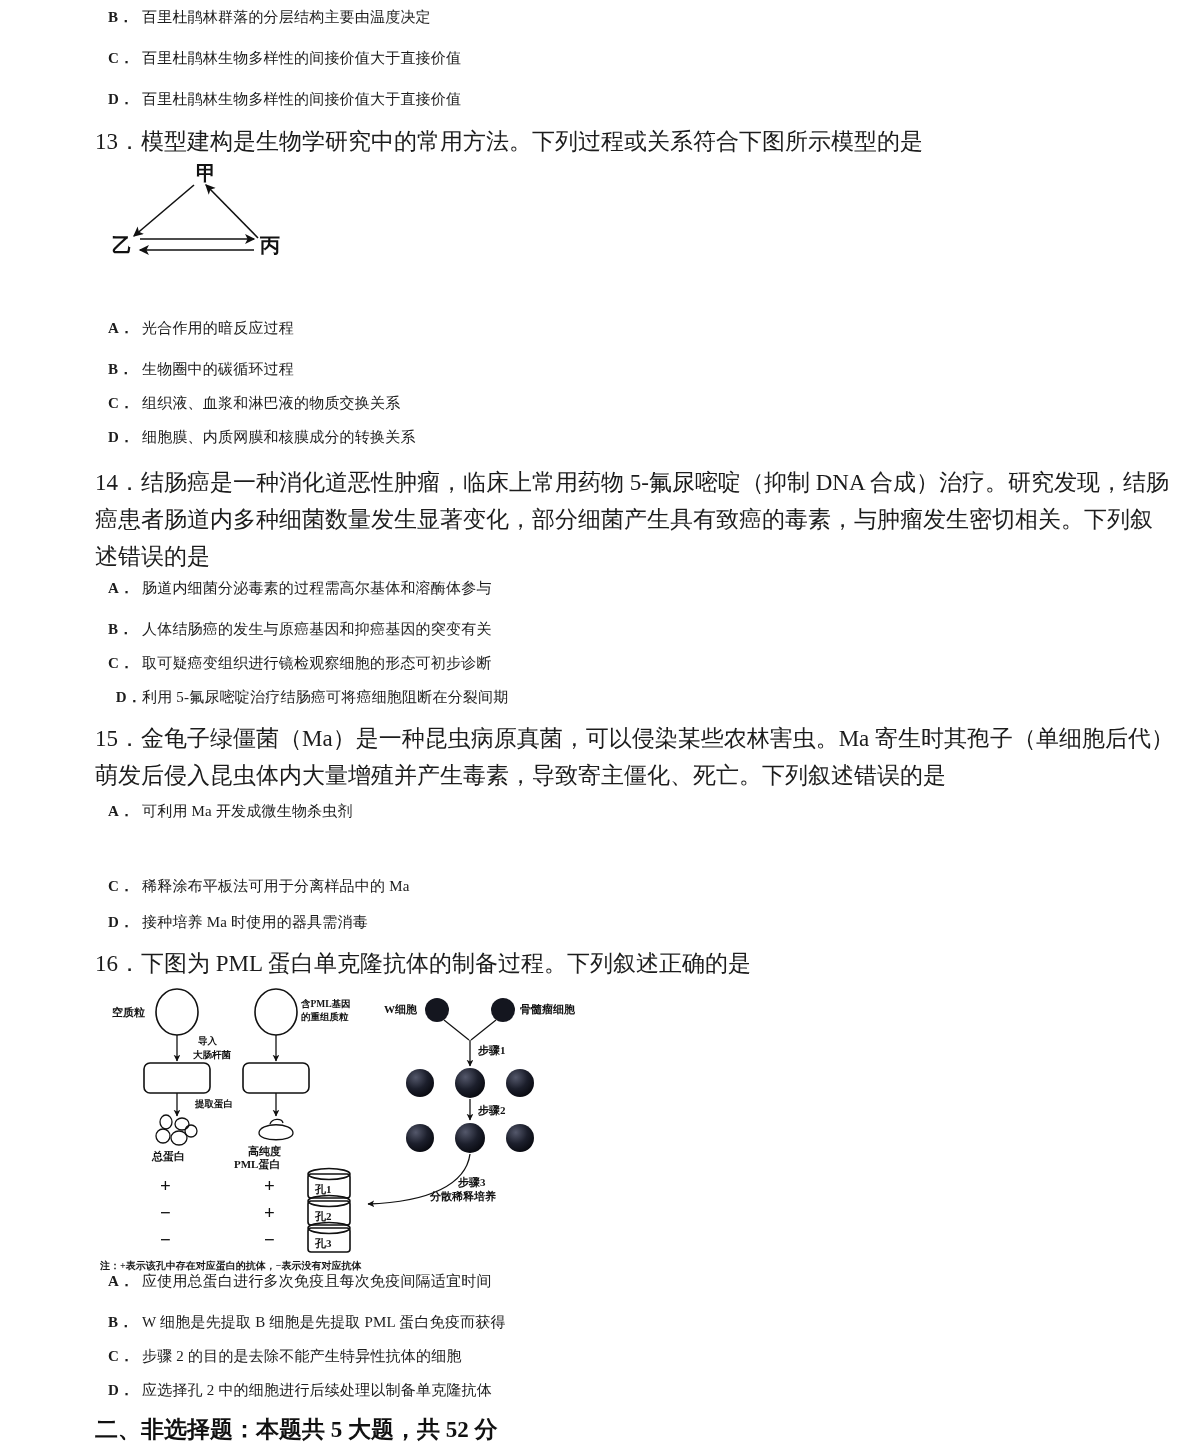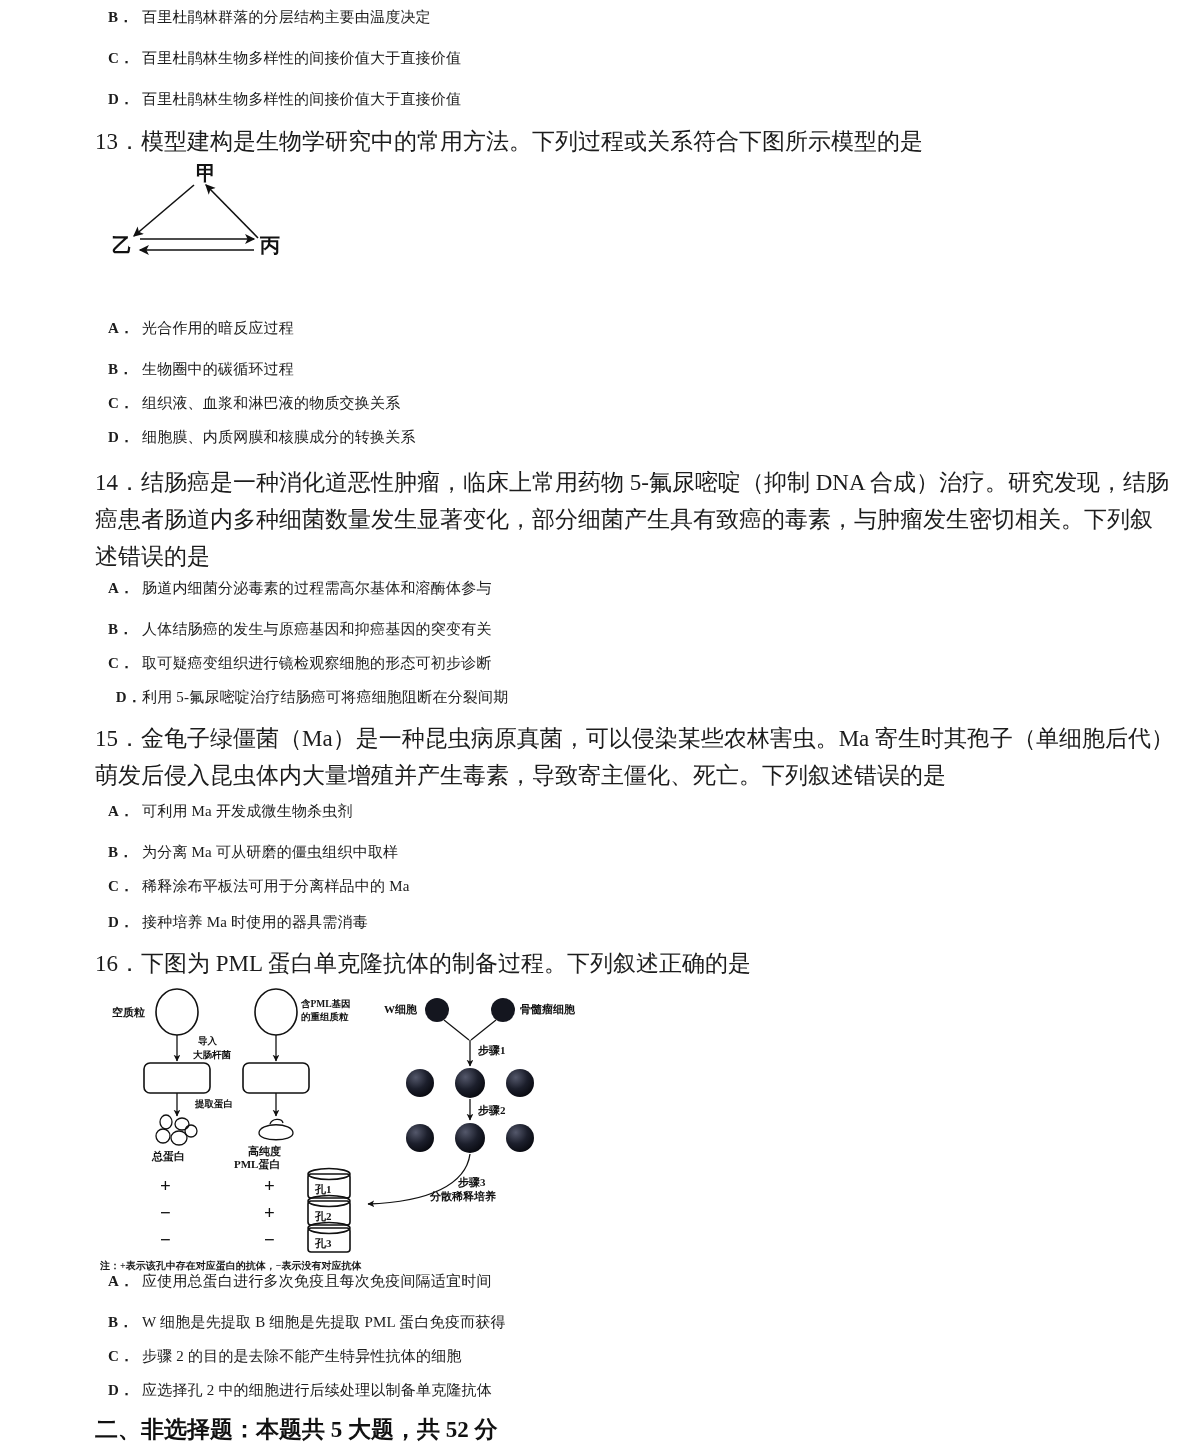--- a/index.html
+++ b/index.html
@@ -188,23 +188,20 @@
   </div>
   <div class="line opt" style="top:684px;text-align:right;">
     <span class="lab">D．</span><span>利用 5-氟尿嘧啶治疗结肠癌可将癌细胞阻断在分裂间期</span>
   </div>
 
   <div class="wrapline" style="top:724px;">15．金龟子绿僵菌（Ma）是一种昆虫病原真菌，可以侵染某些农林害虫。Ma 寄生时其孢子（单细胞后代）</div>
   <div class="wrapline" style="top:761px;">萌发后侵入昆虫体内大量增殖并产生毒素，导致寄主僵化、死亡。下列叙述错误的是</div>
 
   <div class="line opt" style="top:798px;">
     <span class="lab">A．</span><span>可利用 Ma 开发成微生物杀虫剂</span>
-  </div>
-  <div class="line opt" style="top:839px;">
-    <span class="lab">B．</span><span>为分离 Ma 可从研磨的僵虫组织中取样</span>
   </div>
   <div class="line opt" style="top:873px;">
     <span class="lab">C．</span><span>稀释涂布平板法可用于分离样品中的 Ma</span>
   </div>
   <div class="line opt" style="top:909px;">
     <span class="lab">D．</span><span>接种培养 Ma 时使用的器具需消毒</span>
   </div>
 
   <div class="wrapline" style="top:949px;">16．下图为 PML 蛋白单克隆抗体的制备过程。下列叙述正确的是</div>
 

